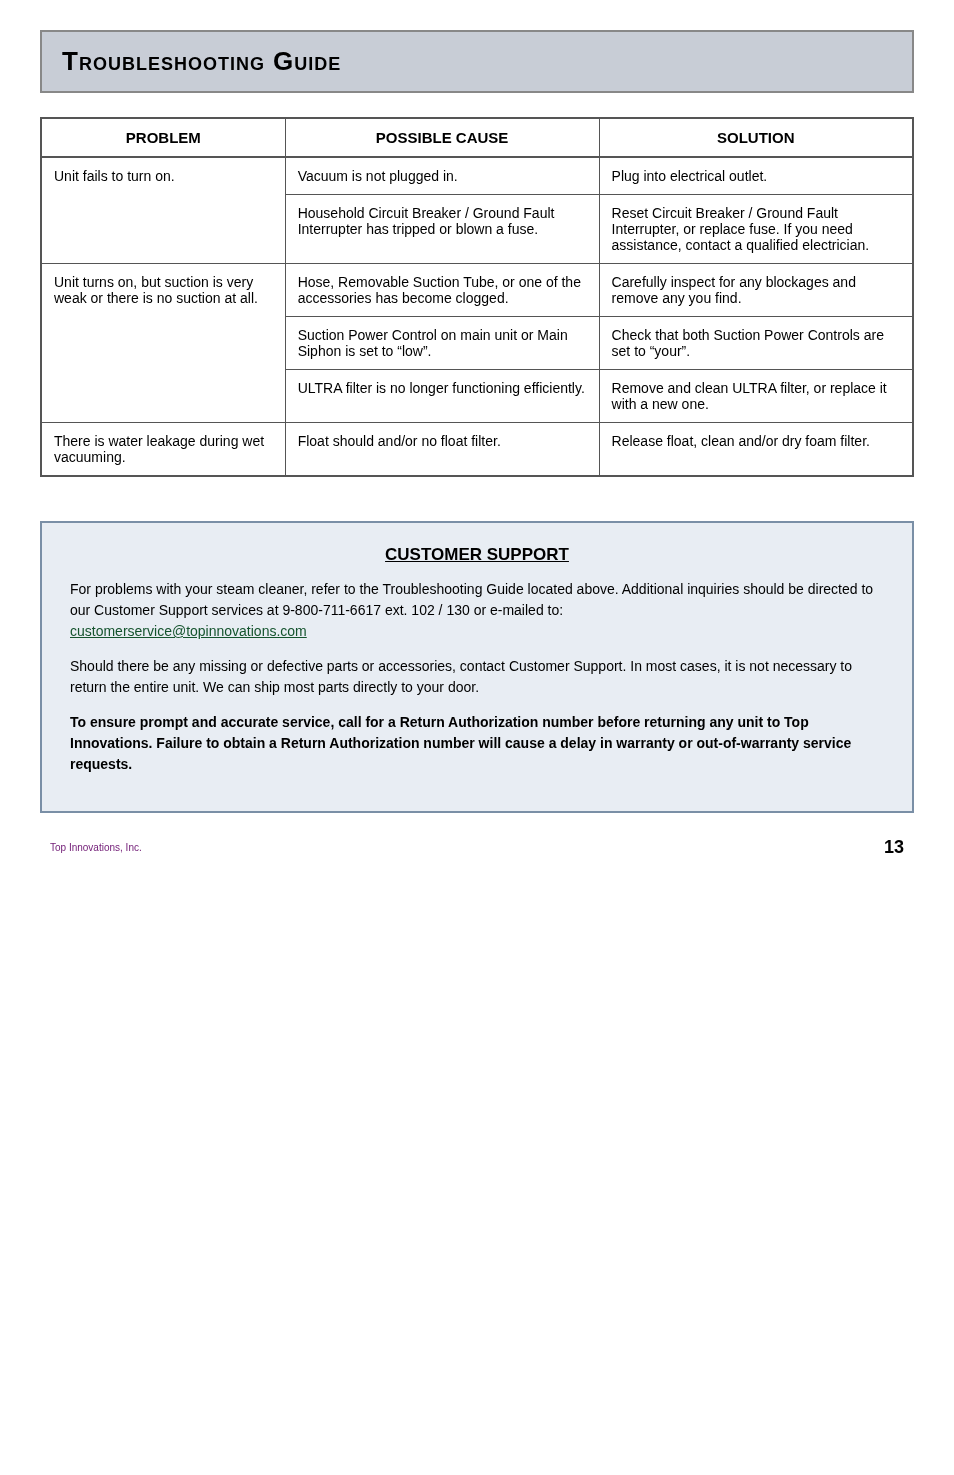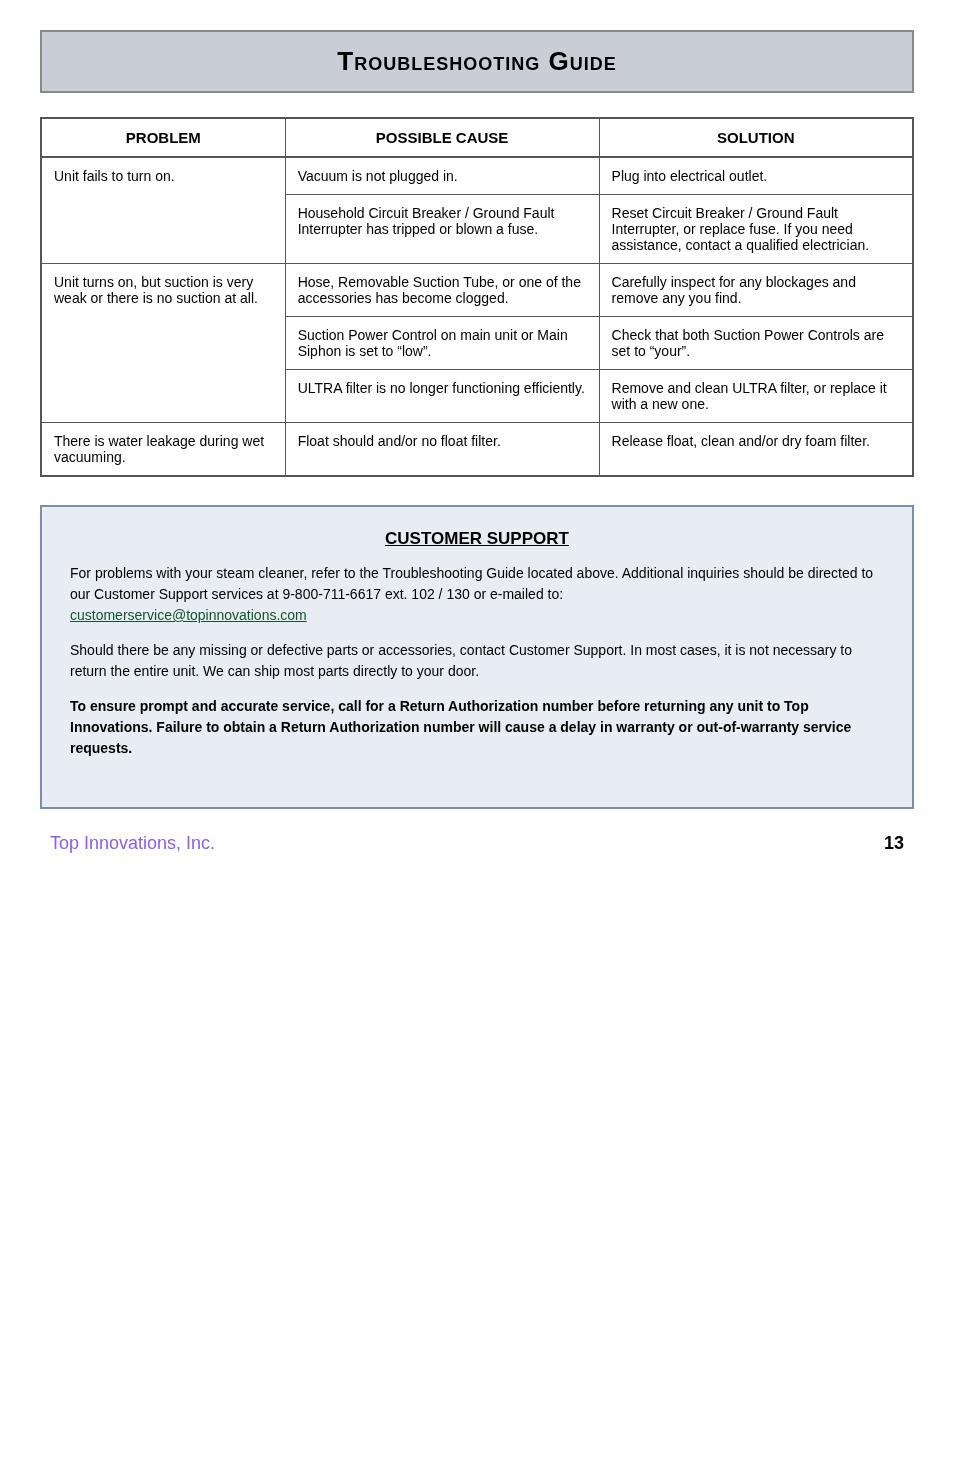--- a/index.html
+++ b/index.html
@@ -30,36 +30,35 @@
     }
     .logo-svg {
       width: 100px;
       height: 72px;
     }
     .title-box {
       flex: 1;
       background: #c8cdd6;
       border: 2px solid #888;
       padding: 14px 20px;
-      text-align: center;
     }
     .title-text {
       font-size: 26px;
       font-weight: bold;
       letter-spacing: 1px;
       font-variant: small-caps;
       color: #000;
     }
 
     
     .trouble-table {
       width: 100%;
       border-collapse: collapse;
       border: 2px solid #555;
-      margin-bottom: 28px;
+      margin-bottom: 44px;
     }
     .trouble-table th, .trouble-table td {
       border: 1px solid #555;
       padding: 10px 12px;
       vertical-align: top;
     }
     .trouble-table thead th {
       font-weight: bold;
       font-size: 15px;
       text-align: center;
@@ -70,21 +69,21 @@
       font-size: 14px;
     }
     .col-problem { width: 28%; }
     .col-cause   { width: 36%; }
     .col-solution{ width: 36%; }
 
     
     .support-box {
       border: 2px solid #7a8fa6;
       background: #e8edf3;
-      padding: 22px 28px 34px 28px;
+      padding: 22px 28px 22px 28px;
       margin-bottom: 24px;
     }
     .support-title {
       text-align: center;
       font-size: 17px;
       font-weight: bold;
       text-decoration: underline;
       margin-bottom: 14px;
     }
     .support-body p {
@@ -102,22 +101,22 @@
 
     
     .footer {
       display: flex;
       justify-content: space-between;
       align-items: center;
       padding: 0 10px;
       margin-top: 10px;
     }
     .footer-company {
-      font-size: 18px;
-      color: #8b5cf6;
+      font-size: 10px;
+      color: #701a75;
     }
     .footer-page {
       font-size: 18px;
       font-weight: bold;
       color: #000;
     }
   </style>
 </head>
 <body>
 

